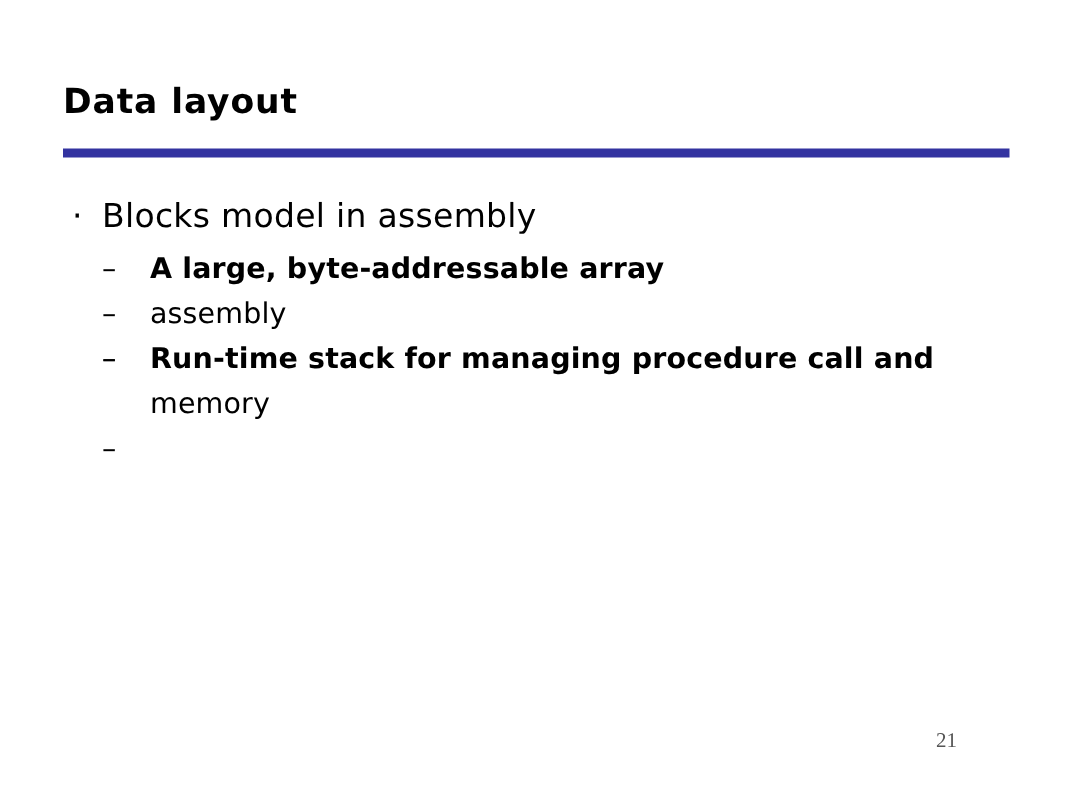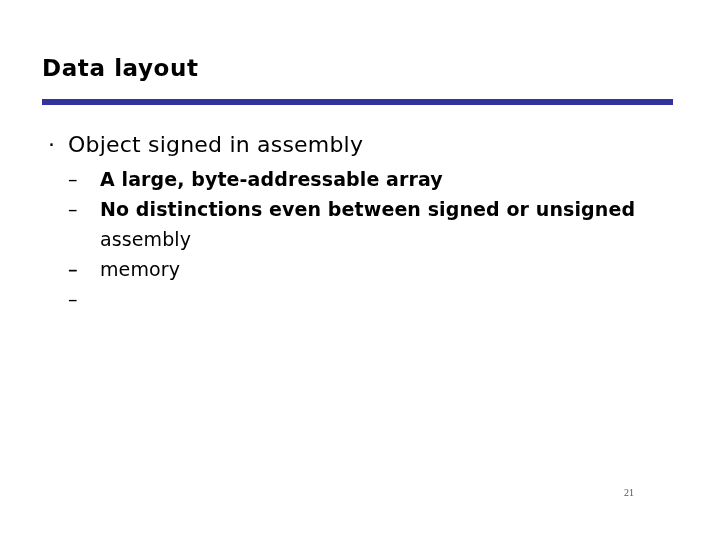--- a/index.html
+++ b/index.html
@@ -97,59 +97,59 @@
   .wrap-line {
     display: block;
   }
 
   
   .page-number {
     position: absolute;
     left: 624px;
     top: 487px;
     font-family: Liberation Serif, serif;
-    font-size: 10px;
+    font-size: 14px;
     color: #555555;
   }
 </style>
 </head>
 <body>
 
 <div class="slide">
 
   <div class="slide-title">Data layout</div>
 
   <div class="title-rule"></div>
 
   <div class="body-area">
 
     <div class="level1-item">
       <span class="l1-marker">·</span>
-      <span class="l1-text">Object signed in assembly</span>
+      <span class="l1-text">Blocks model in assembly</span>
     </div>
 
     <div class="level2-list">
 
       <div class="level2-item">
         <span class="l2-marker">–</span>
         <span class="l2-text">A large, byte-addressable array</span>
       </div>
 
       <div class="level2-item">
         <span class="l2-marker">–</span>
-        <span class="l2-text">No distinctions even between signed or unsigned</span>
         <span class="wrap-line">assembly</span>
       </div>
 
       <div class="level2-item">
         <span class="l2-marker">–</span>
       </div>
 
       <div class="level2-item">
         <span class="l2-marker">–</span>
+        <span class="l2-text">Run-time stack for managing procedure call and</span>
         <span class="wrap-line">memory</span>
       </div>
 
       <div class="level2-item">
         <span class="l2-marker">–</span>
       </div>
 
     </div>
   </div>
 

